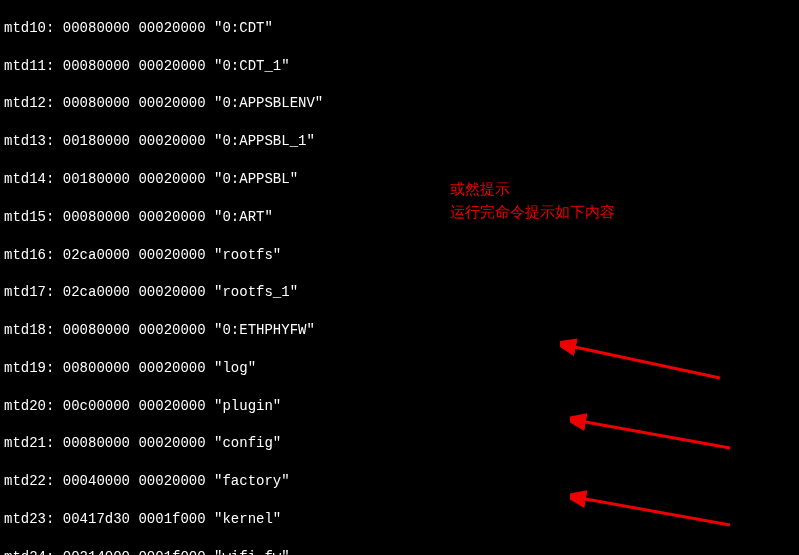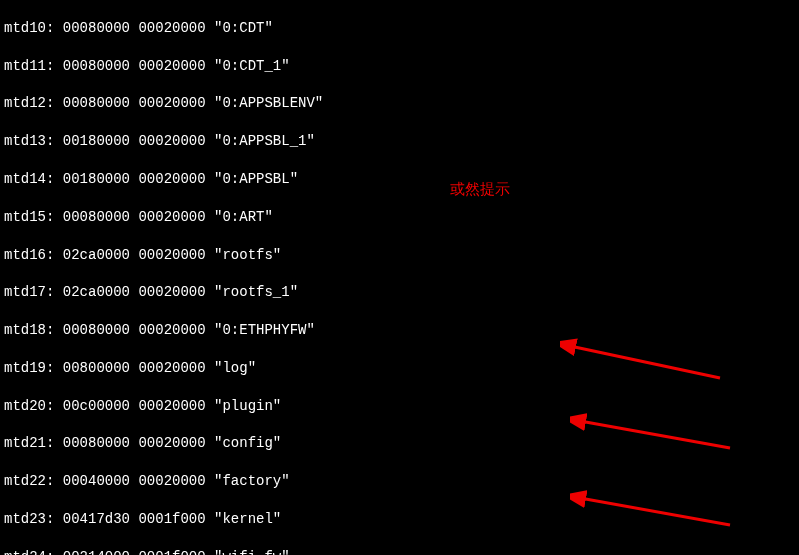--- a/index.html
+++ b/index.html
@@ -64,20 +64,21 @@
 
 
 
 
 
 
 </div>
 
 <div class="annotation" style="left:450px; top:178px;">
   <div>或然提示</div>
+  <div>运行完命令提示如下内容</div>
 </div>
 
 <div class="arrow" style="left:560px; top:338px;">
   <svg width="170" height="50">
     <defs>
         <marker id="ah1" markerWidth="10" markerHeight="10" refX="2" refY="3" orient="auto">
           <path d="M0,0 L0,6 L8,3 z" fill="#e00"></path>
         </marker>
       </defs>
     <line x1="160" y1="40" x2="10" y2="8" stroke="#e00" stroke-width="3" marker-end="url(#ah1)"></line>

